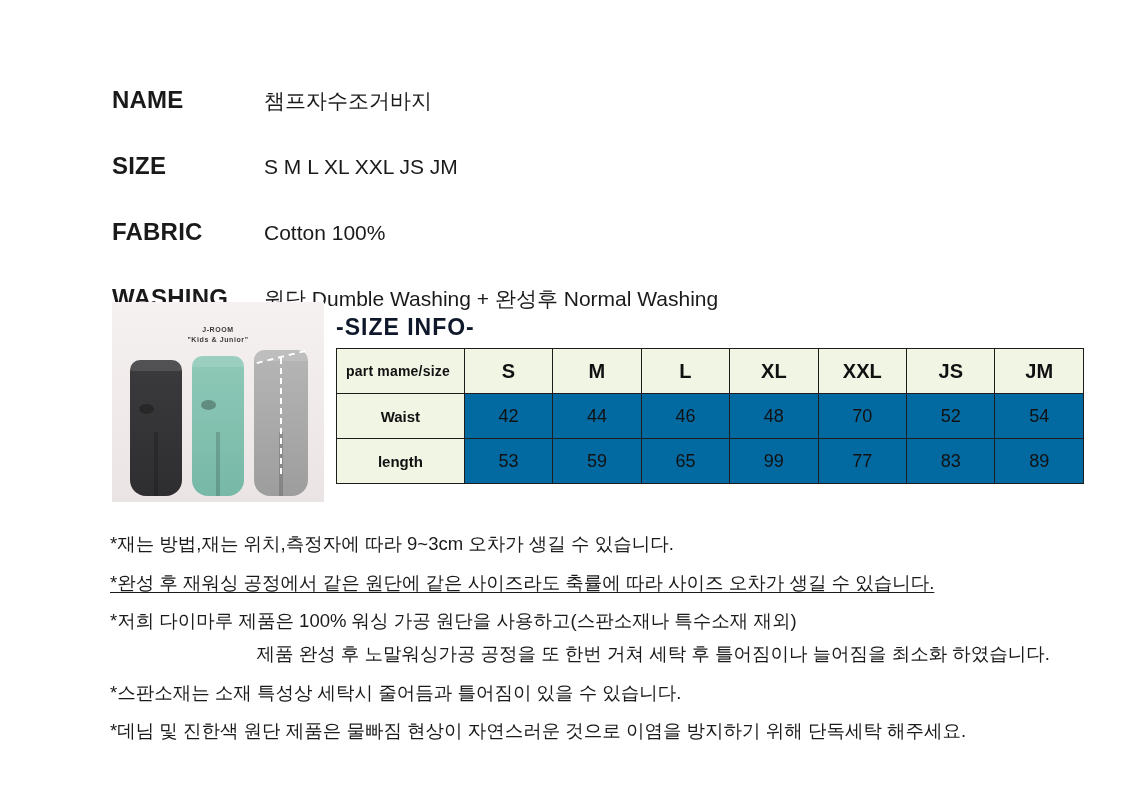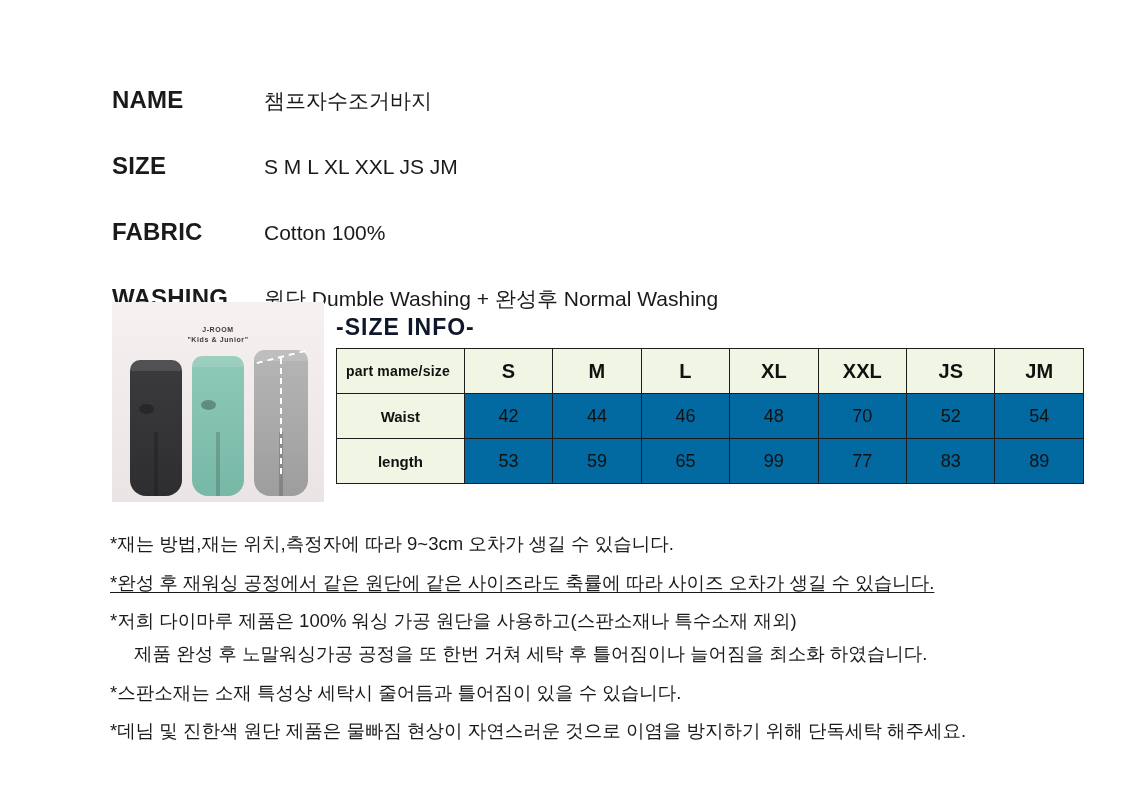--- a/index.html
+++ b/index.html
@@ -205,20 +205,21 @@
     margin-bottom: 15px;
     white-space: nowrap;
   }
   .note.underline {
     text-decoration: underline;
     text-underline-offset: 3px;
   }
   .note.indent {
     margin-left: 24px;
     margin-top: -6px;
+    text-align: right;
   }
 </style>
 </head>
 <body>
 
 <div class="spec-list">
   <div class="spec-row">
     <div class="spec-label">NAME</div>
     <div class="spec-value">챔프자수조거바지</div>
   </div>

